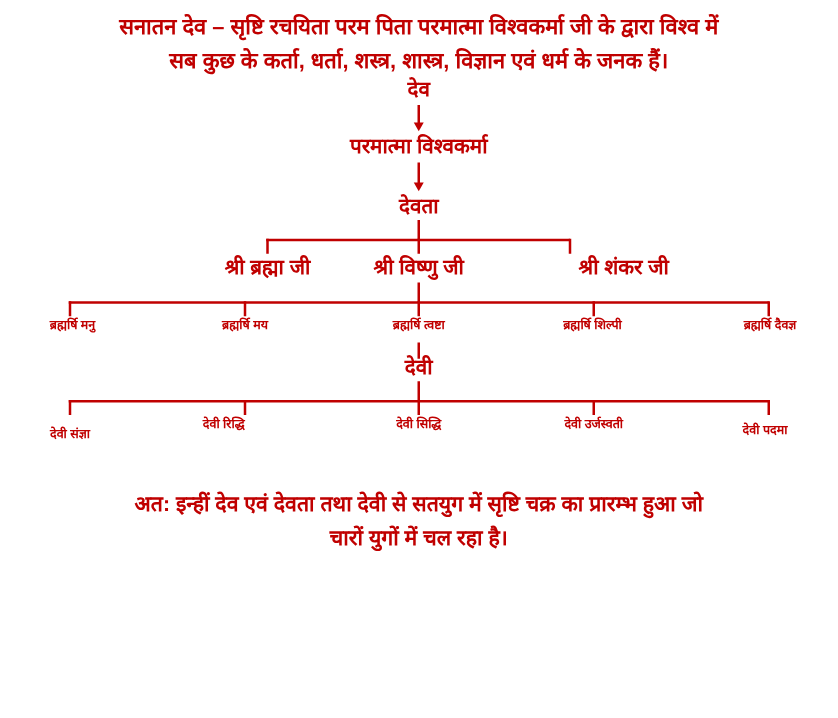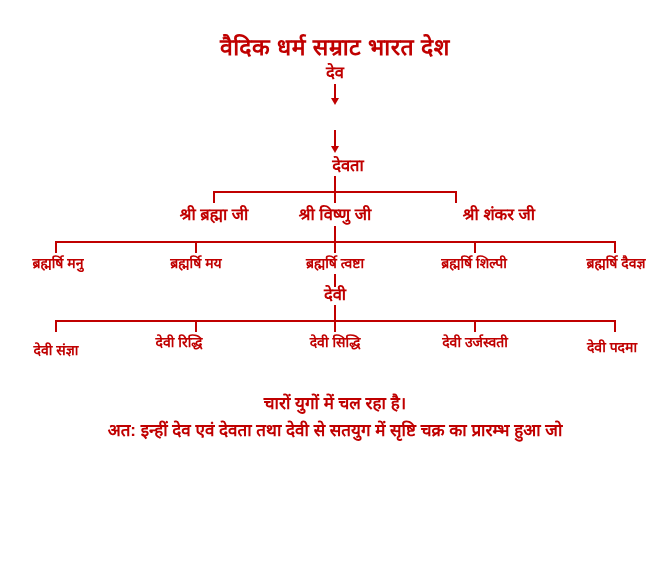--- a/index.html
+++ b/index.html
@@ -60,21 +60,21 @@
   .node {
     position: absolute;
     font-size: 16.5px;
     font-weight: bold;
     color: #c00000;
     white-space: nowrap;
     text-align: center;
     transform: translateX(-50%);
     line-height: 1;
   }
-  .node.small { font-size: 14px; }
+  .node.small { font-size: 10px; }
 
   
   .vline {
     position: absolute;
     width: 2px;
     background: #c00000;
   }
   .hline {
     position: absolute;
     height: 2px;
@@ -95,33 +95,37 @@
     position: absolute;
     width: 2px;
     background: #c00000;
   }
 </style>
 </head>
 <body>
 
 <div class="page">
 
-  <div class="title">वैदिक धर्म सम्राट भारत देश</div>
 
+  <div class="intro">
+    <div>सनातन देव – सृष्टि रचयिता परम पिता परमात्मा विश्वकर्मा जी के द्वारा विश्व में</div>
+    <div>सब कुछ के कर्ता, धर्ता, शस्त्र, शास्त्र, विज्ञान एवं धर्म के जनक हैं।</div>
+  </div>
 
   <div class="tree">
 
     <div class="node" style="left:335px; top:0px;">देव</div>
     <div class="vline" style="left:334px; top:20px; height:16px;"></div>
     <div class="arrow" style="left:335px; top:34px;"></div>
 
+    <div class="node" style="left:335px; top:45px;">परमात्मा विश्वकर्मा</div>
     <div class="vline" style="left:334px; top:66px; height:19px;"></div>
     <div class="arrow" style="left:335px; top:82px;"></div>
 
-    <div class="node" style="left:348px; top:93px;">देवता</div>
+    <div class="node" style="left:335px; top:93px;">देवता</div>
 
     <div class="vline" style="left:334px; top:112px; height:16px;"></div>
     <div class="hline" style="left:213px; top:127px; width:243px;"></div>
     <div class="tick" style="left:213px; top:127px; height:12px;"></div>
     <div class="tick" style="left:334px; top:127px; height:12px;"></div>
     <div class="tick" style="left:455px; top:127px; height:12px;"></div>
 
     <div class="node" style="left:214px; top:142px;text-align:right;">श्री ब्रह्मा जी</div>
     <div class="node" style="left:335px; top:142px;">श्री विष्णु जी</div>
     <div class="node" style="left:456px; top:142px;margin-left:43px;">श्री शंकर जी</div>
@@ -153,17 +157,17 @@
 
     <div class="node small" style="left:56px; top:279px;">देवी संज्ञा</div>
     <div class="node small" style="left:179px; top:271px;">देवी रिद्धि</div>
     <div class="node small" style="left:335px; top:271px;">देवी सिद्धि</div>
     <div class="node small" style="left:475px; top:271px;">देवी उर्जस्वती</div>
     <div class="node small" style="left:612px; top:276px;">देवी पदमा</div>
 
   </div>
 
   <div class="footer">
+    <div>अत: इन्हीं देव एवं देवता तथा देवी से सतयुग में सृष्टि चक्र का प्रारम्भ हुआ जो</div>
     <div>चारों युगों में चल रहा है।</div>
-    <div>अत: इन्हीं देव एवं देवता तथा देवी से सतयुग में सृष्टि चक्र का प्रारम्भ हुआ जो</div>
   </div>
 
 </div>
 
 </body></html>

